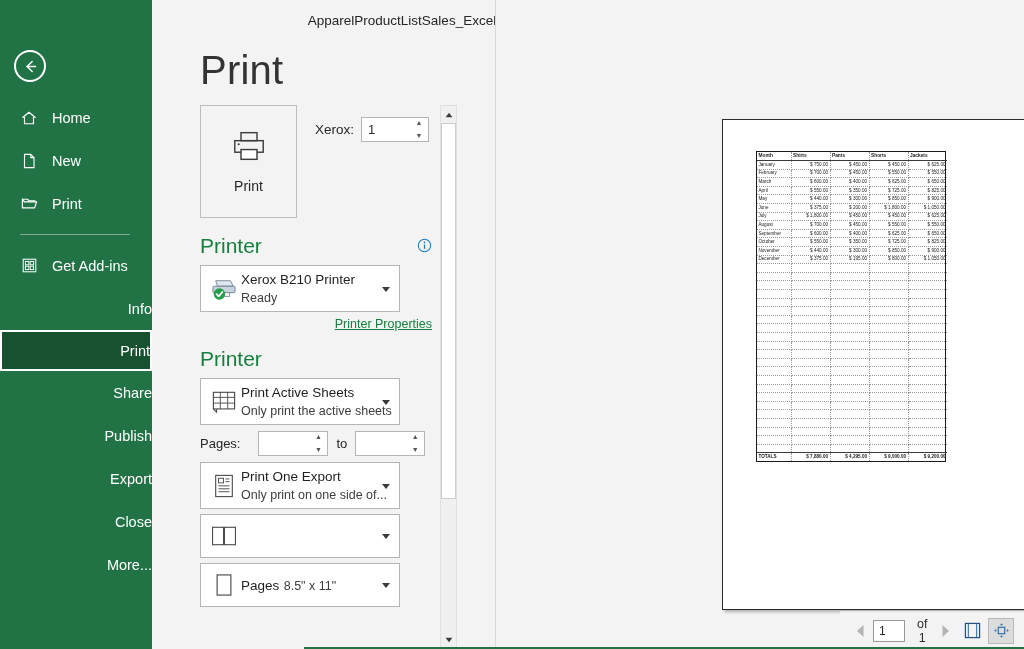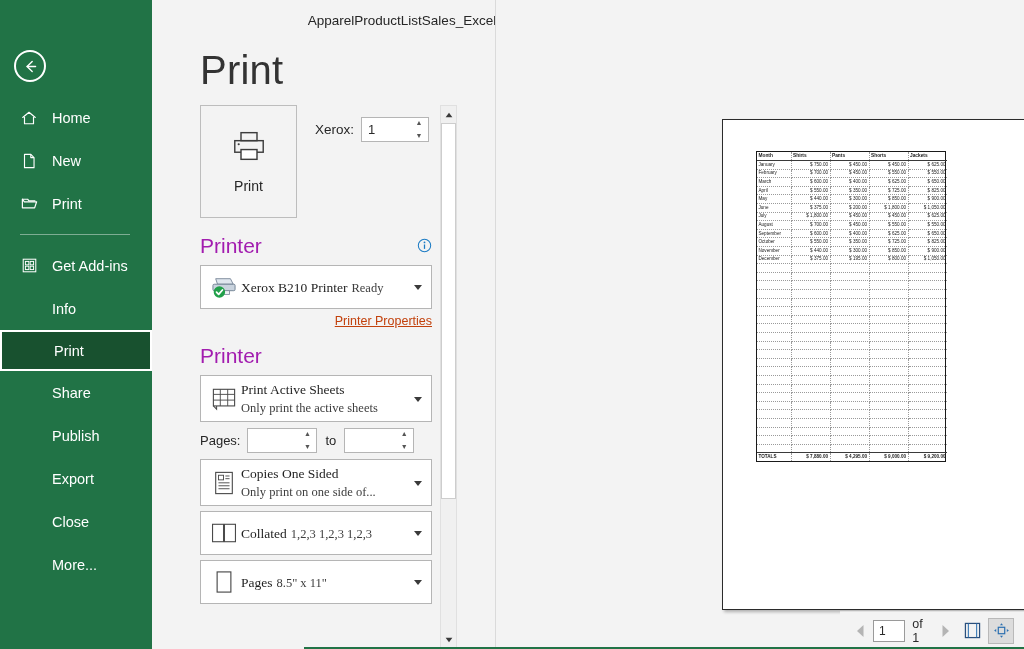--- a/index.html
+++ b/index.html
@@ -37,21 +37,21 @@
     color: #ffffff;
     cursor: pointer;
     position: relative;
   }
   .rail-item .ic {
     width: 22px; height: 22px;
     margin-right: 12px;
     display: flex; align-items: center; justify-content: center;
     flex: 0 0 22px;
   }
-  .rail-item.no-icon { padding-left: 52px; }
+  .rail-item.no-icon { padding-left: 52px; justify-content: flex-end; }
   .rail-item.active {
     background: #18512f;
     border: 2px solid #ffffff;
     height: 41px;
   }
   .rail-sep {
     height: 1px; background: rgba(255,255,255,0.42);
     margin: 9px 22px 9px 20px;
   }
 
@@ -119,55 +119,55 @@
     position: absolute; right: 2px; top: 1px;
     width: 14px; height: 21px;
     display: flex; flex-direction: column; justify-content: space-between;
   }
   .spin .arrows span {
     font-size: 7px; line-height: 8px; color: #555;
     text-align: center; cursor: pointer;
   }
 
   .sec-head {
-    font-size: 21px; font-weight: 400; color: #a21caf;
+    font-size: 21px; font-weight: 400; color: #15803d;
     margin-top: 16px; margin-bottom: 7px;
   }
   .sec-head-row { display: flex; align-items: flex-end; justify-content: space-between; }
   .info-ic { margin-bottom: 8px; cursor: pointer; }
 
   .combo {
-    width: 232px; min-height: 44px;
+    width: 200px; min-height: 44px;
     border: 1px solid #b5b5b5; background: #ffffff;
     display: flex; align-items: center;
     padding: 4px 6px;
-    position: relative; cursor: pointer; font-family: Liberation Serif, serif;
+    position: relative; cursor: pointer;
   }
   .combo .cic {
     width: 34px; flex: 0 0 34px;
     display: flex; align-items: center; justify-content: center;
   }
   .combo .ctext { flex: 1; min-width: 0; padding-right: 18px; }
   .combo .t1 { font-size: 13.5px; color: #1f1f1f; line-height: 17px; white-space: nowrap; }
   .combo .t2 { font-size: 12.5px; color: #3d3d3d; line-height: 17px; white-space: nowrap;
                overflow: hidden; text-overflow: ellipsis; }
   .combo .carat {
     position: absolute; right: 9px; top: 50%; margin-top: -2px;
     width: 0; height: 0;
     border-left: 4.5px solid transparent; border-right: 4.5px solid transparent;
     border-top: 5px solid #3a3a3a;
   }
   .props-link {
     text-align: right; width: 232px;
-    font-size: 12.5px; color: #c2410c;
+    font-size: 12.5px; color: #15803d;
     text-decoration: underline;
     margin-top: 5px; cursor: pointer;
   }
   .pages-row { display: flex; align-items: center; margin: 6px 0; }
-  .pages-lbl { font-size: 13px; color: #262626; margin-right: 7px; }
+  .pages-lbl { font-size: 13px; color: #262626; margin-right: 18px; }
   .pages-to { font-size: 13px; color: #262626; margin: 0 8px; }
   .pages-spin { width: 70px; height: 25px; }
   .pages-spin input { width: 50px; }
   .combo-stack > .combo { margin-bottom: 5px; }
 
   
   .sbar {
     position: absolute; left: 288px; top: 105px;
     width: 17px; height: 544px;
     background: #f0f0f0; border: 1px solid #e0e0e0;
@@ -256,21 +256,21 @@
     border: 1px solid #9a9a9a; background: #ffffff;
     display: flex; align-items: center;
     margin: 0 2px;
   }
   .pagebox input {
     border: 0; outline: 0; width: 30px;
     font-family: "Liberation Sans", sans-serif;
     font-size: 12px; color: #2a2a2a; text-align: left;
     padding-left: 5px; background: transparent;
   }
-  .ofn { font-size: 12.5px; color: #2b2b2b; margin: 0 3px 0 5px; }
+  .ofn { font-size: 12.5px; color: #2b2b2b; margin: 0 3px 0 5px; text-align: center; }
   .sb-right { margin-left: auto; display: flex; align-items: center; }
   .sb-btn {
     width: 26px; height: 26px;
     display: flex; align-items: center; justify-content: center;
     cursor: pointer; margin-left: 3px;
   }
   .sb-btn.pressed { background: #dcdcdc; border: 1px solid #b9b9b9; }
   .accent-line {
     position: absolute; left: 152px; right: 0; bottom: 0; height: 2px;
     background: #217346;
@@ -505,36 +505,32 @@
               <rect x="4" y="2.5" width="18" height="23" fill="none" stroke="#4a4a4a" stroke-width="1.2"></rect>
               <rect x="7" y="5.6" width="5.5" height="5" fill="none" stroke="#4a4a4a" stroke-width="1"></rect>
               <line x1="14.5" y1="6.4" x2="19" y2="6.4" stroke="#4a4a4a" stroke-width="1"></line>
               <line x1="14.5" y1="9.3" x2="19" y2="9.3" stroke="#4a4a4a" stroke-width="1"></line>
               <line x1="7" y1="13.8" x2="19" y2="13.8" stroke="#4a4a4a" stroke-width="1"></line>
               <line x1="7" y1="17" x2="19" y2="17" stroke="#4a4a4a" stroke-width="1"></line>
               <line x1="7" y1="20.2" x2="19" y2="20.2" stroke="#4a4a4a" stroke-width="1"></line>
             </svg>
           </span>
           <span class="ctext">
-            <span class="t1">Copies One Sided</span>
+            <span class="t1">Print One Export</span>
             <span class="t2">Only print on one side of...</span>
           </span>
           <span class="carat"></span>
         </div>
 
         <div class="combo">
           <span class="cic">
             <svg width="28" height="22" viewBox="0 0 30 24">
               <rect x="2.5" y="2.5" width="12" height="19" fill="none" stroke="#4a4a4a" stroke-width="1.2"></rect>
               <rect x="15.5" y="2.5" width="12" height="19" fill="none" stroke="#4a4a4a" stroke-width="1.2"></rect>
             </svg>
-          </span>
-          <span class="ctext">
-            <span class="t1">Collated</span>
-            <span class="t2">1,2,3   1,2,3   1,2,3</span>
           </span>
           <span class="carat"></span>
         </div>
 
 
         <div class="combo">
           <span class="cic">
             <svg width="22" height="26" viewBox="0 0 24 28">
               <rect x="4.5" y="3" width="15" height="22" fill="none" stroke="#4a4a4a" stroke-width="1.25"></rect>
             </svg>

